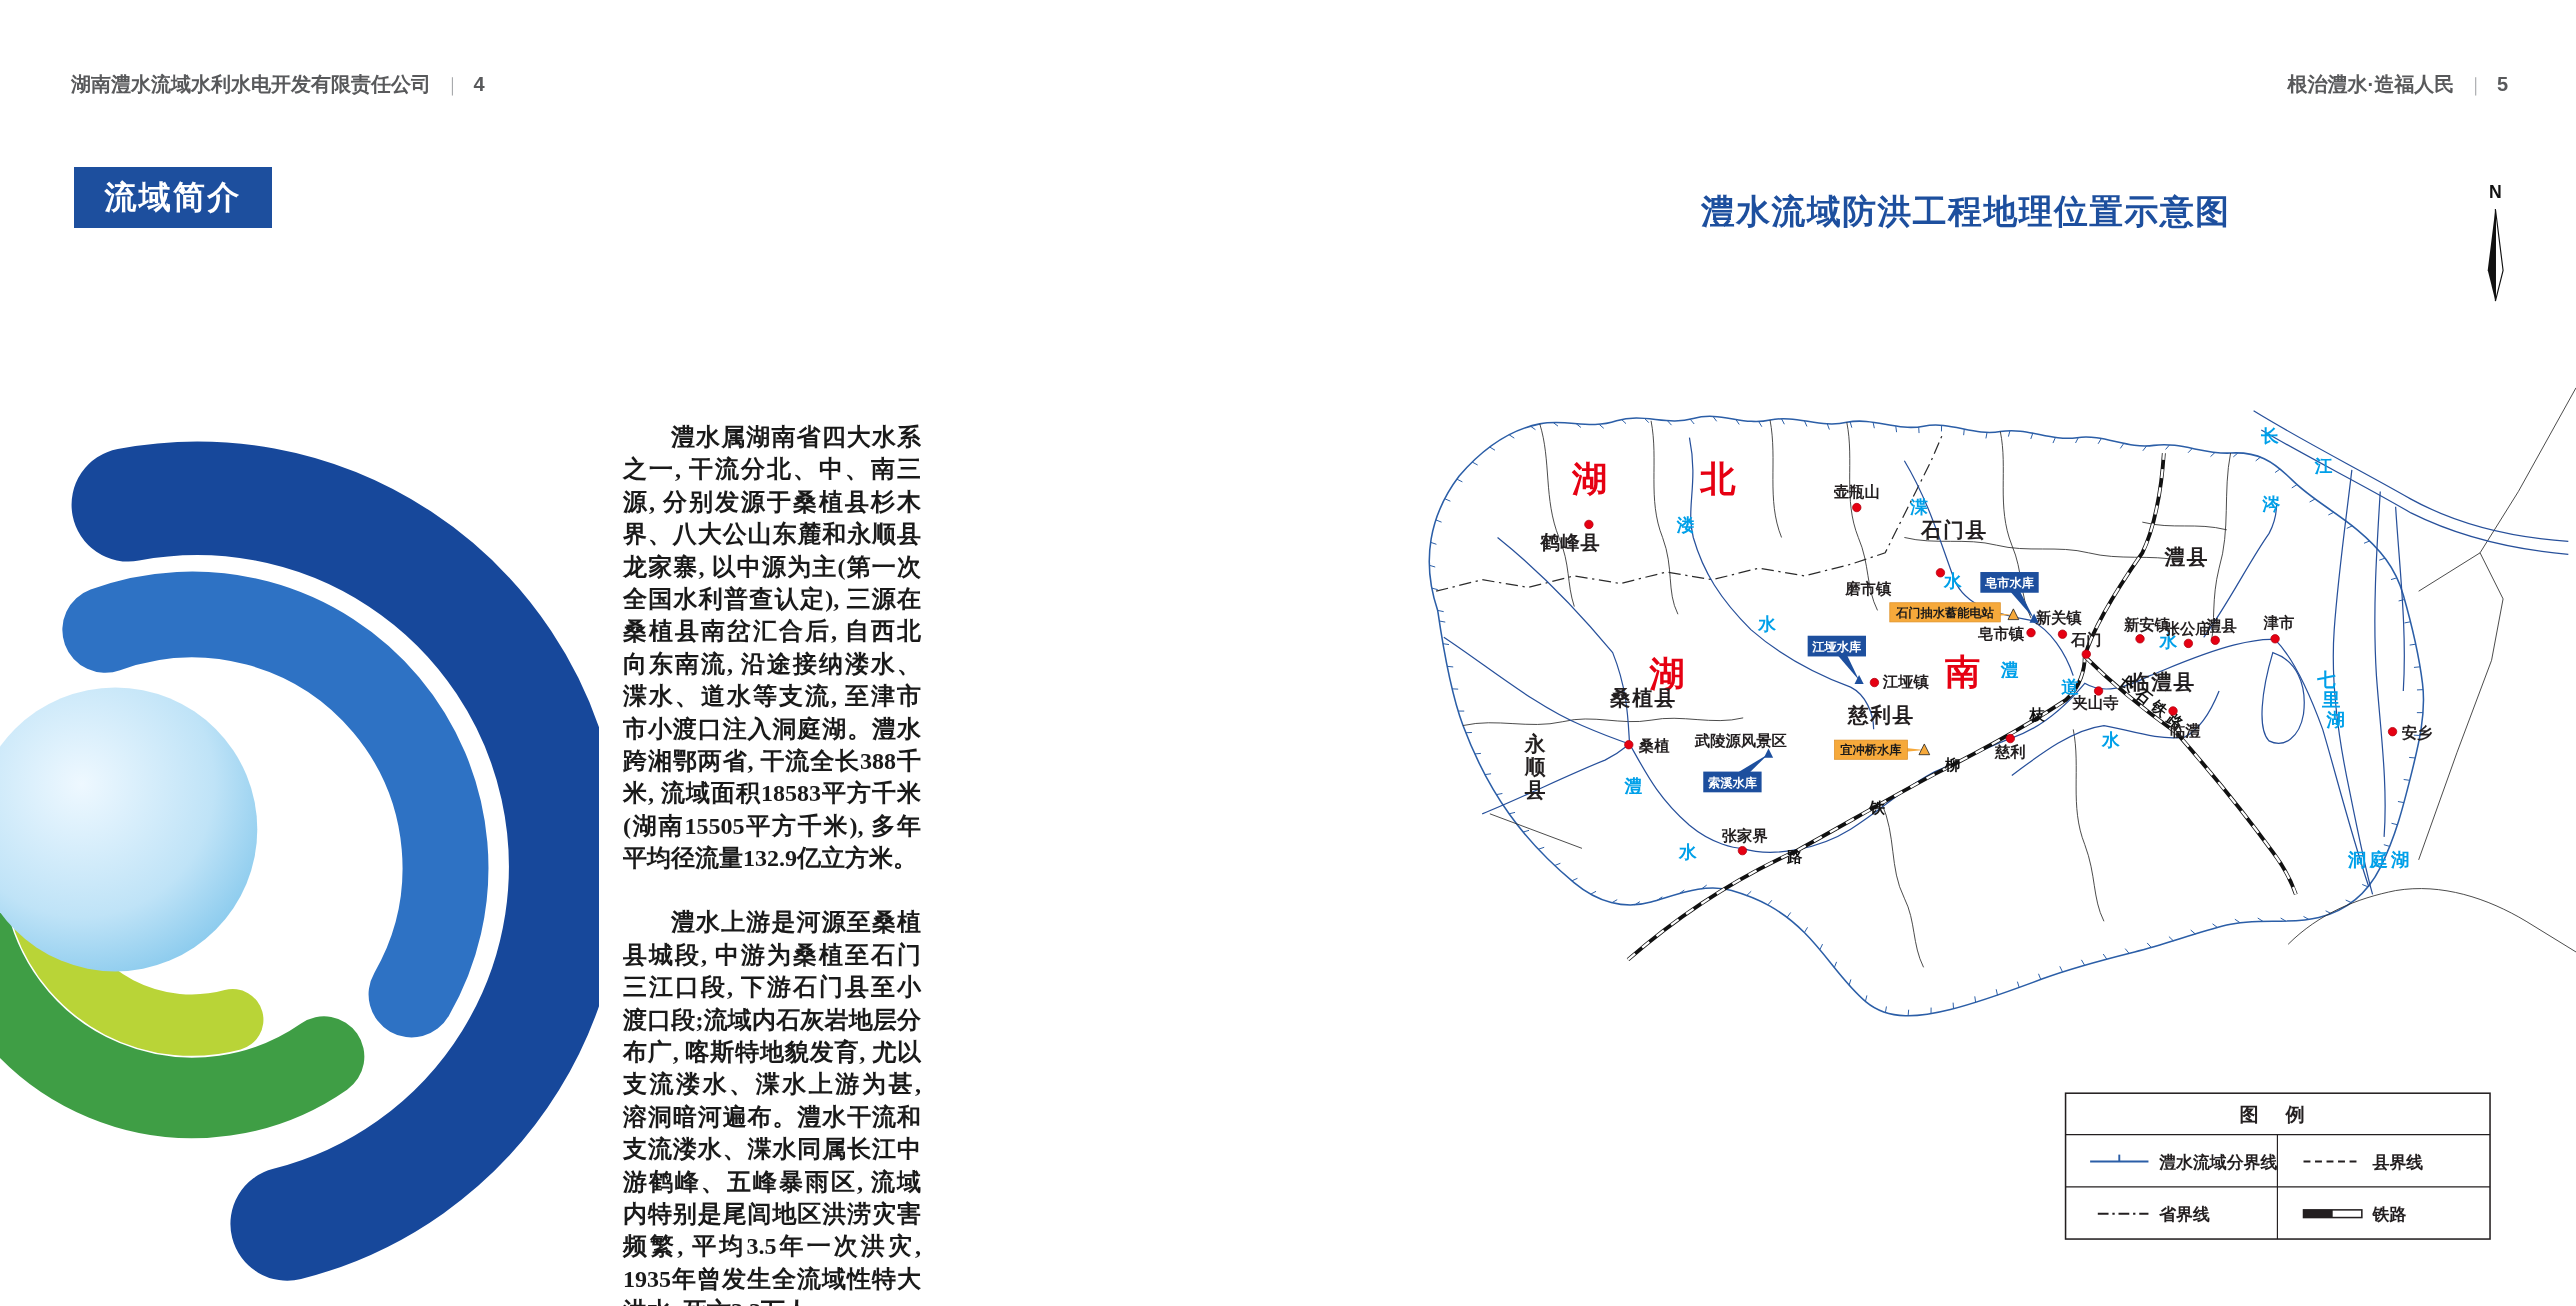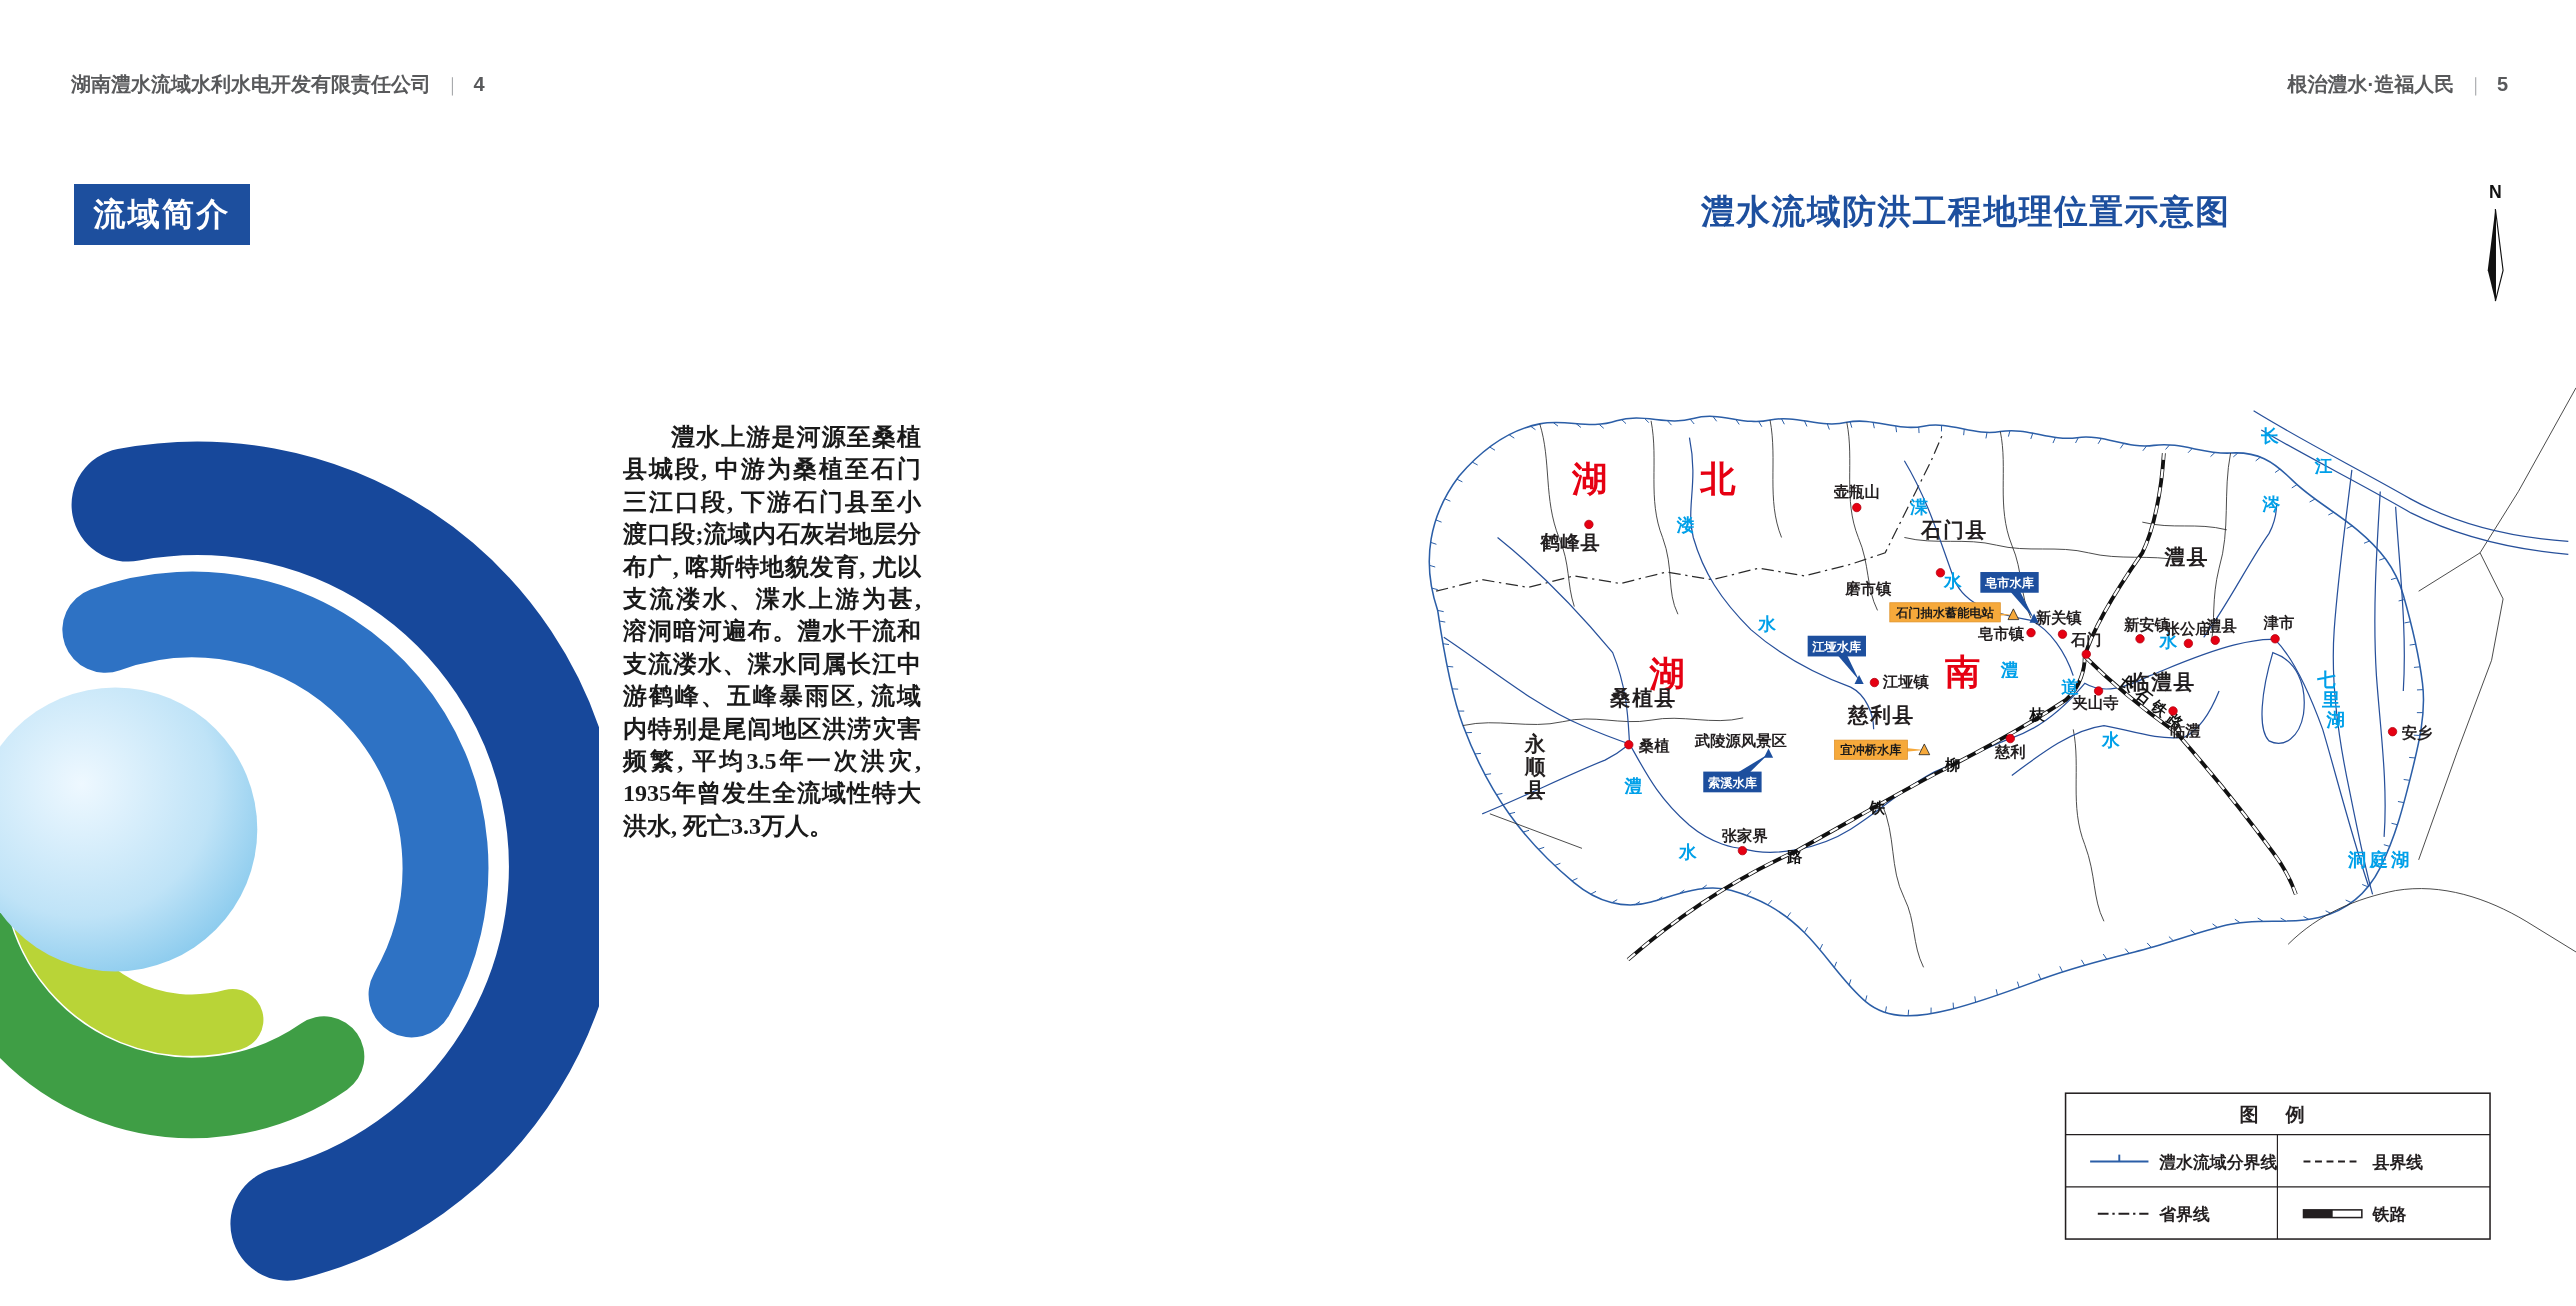--- a/index.html
+++ b/index.html
@@ -4,21 +4,21 @@
 <style>
   html,body{margin:0;padding:0;background:#ffffff;}
   body{width:2576px;height:1306px;position:relative;overflow:hidden;
        font-family:"Liberation Sans",sans-serif;color:#231f20;}
   .page-header{position:absolute;top:71px;font-size:20px;font-weight:bold;color:#58595b;
                display:flex;align-items:center;white-space:nowrap;}
   .page-header .sep{color:#a7a9ac;font-weight:normal;margin:0 12.3px;font-size:18.4px;}
   .page-header .pnum{font-weight:bold;color:#58595b;}
   #header-left{left:71px;}
   #header-right{right:68px;margin-left:20px;}
-  #section-badge{position:absolute;left:74px;top:184px;width:176px;height:61px;
+  #section-badge{position:absolute;left:74px;top:167px;width:198px;height:61px;
                  background:#1d4f9e;color:#ffffff;display:flex;align-items:center;justify-content:center;
                  font-size:32px;font-weight:bold;letter-spacing:2.3px;}
   #body-text{position:absolute;left:623px;top:421px;width:298px;
              font-family:"Liberation Serif",serif;font-weight:700;
              font-size:24px;line-height:1.35;text-align:justify;color:#1a1a1a;}
   #body-text p{margin:0 0 32px 0;text-indent:2em;}
   #logo-svg{position:absolute;left:0;top:415px;}
   #map-svg{position:absolute;left:1288px;top:0;}
   
   text{font-family:"Liberation Sans",sans-serif;}
@@ -49,20 +49,21 @@
   <span>湖南澧水流域水利水电开发有限责任公司</span>
   <span class="sep">｜</span>
   <span class="pnum">4</span>
 </div>
 
 <div id="section-badge">
   <span>流域简介</span>
 </div>
 
 <div id="body-text">
+  <p>澧水属湖南省四大水系之一, 干流分北、中、南三源, 分别发源于桑植县杉木界、八大公山东麓和永顺县龙家寨, 以中源为主(第一次全国水利普查认定), 三源在桑植县南岔汇合后, 自西北向东南流, 沿途接纳溇水、渫水、道水等支流, 至津市市小渡口注入洞庭湖。澧水跨湘鄂两省, 干流全长388千米, 流域面积18583平方千米(湖南15505平方千米), 多年平均径流量132.9亿立方米。</p>
   <p>澧水上游是河源至桑植县城段, 中游为桑植至石门三江口段, 下游石门县至小渡口段;流域内石灰岩地层分布广, 喀斯特地貌发育, 尤以支流溇水、渫水上游为甚, 溶洞暗河遍布。澧水干流和支流溇水、渫水同属长江中游鹤峰、五峰暴雨区, 流域内特别是尾闾地区洪涝灾害频繁, 平均3.5年一次洪灾, 1935年曾发生全流域性特大洪水, 死亡3.3万人。</p>
 
 </div>
 
 <svg id="logo-svg" width="599" height="891" viewBox="0 0 780 1161">
   <defs>
     <radialGradient id="ballGrad" cx="0.38" cy="0.34" r="0.85">
       <stop offset="0" stop-color="#eef8ff"></stop>
       <stop offset="0.55" stop-color="#bfe3f7"></stop>
       <stop offset="1" stop-color="#6dbde8"></stop>

